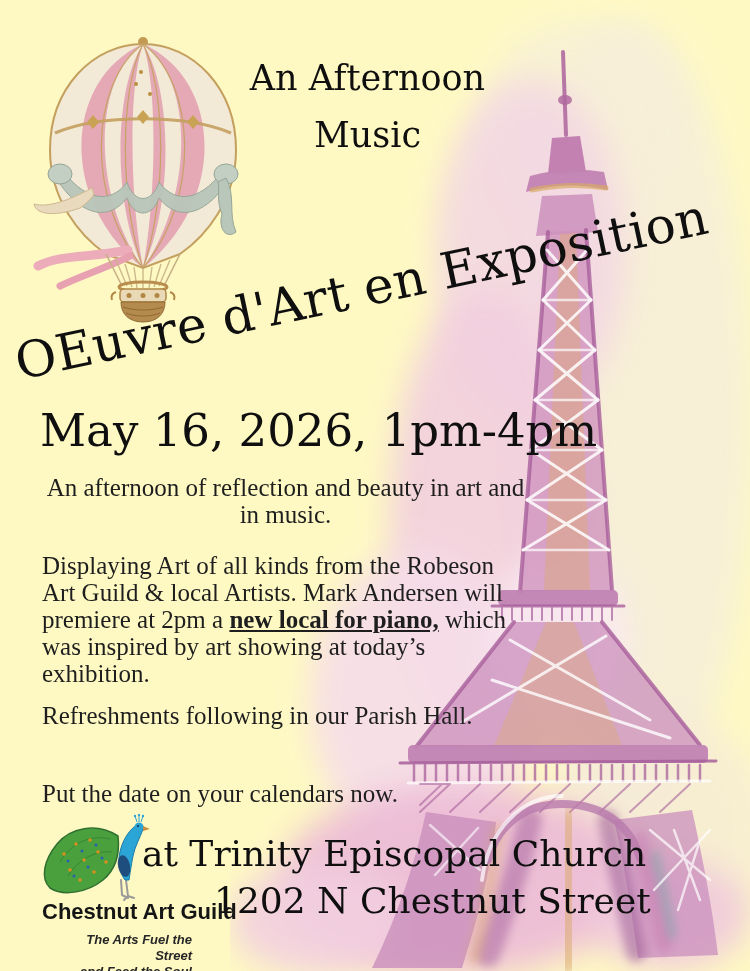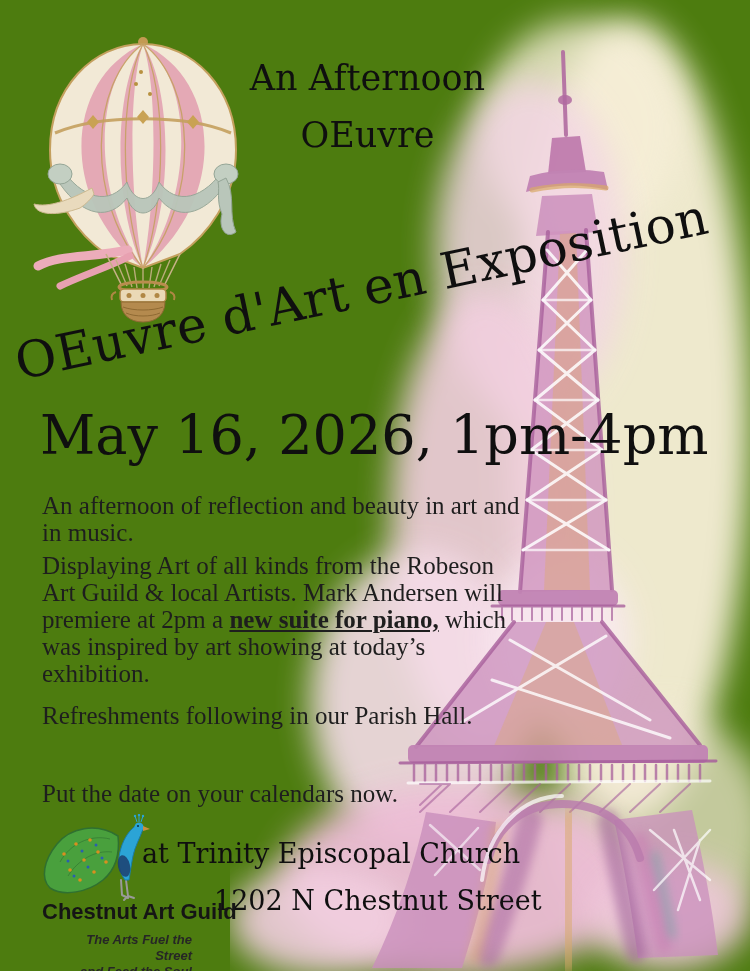--- a/index.html
+++ b/index.html
@@ -1,21 +1,21 @@
 <!DOCTYPE html>
 <html><head>
 <meta charset="utf-8">
 <style>
   * { box-sizing: border-box; }
   html, body { margin: 0; padding: 0; background: #ffffff; }
   .page {
     position: relative;
     width: 750px;
     height: 971px;
-    background: #4d7c0f;
+    background: #fef9c3;
     overflow: hidden;
     font-family: "Liberation Serif", serif;
   }
   svg.illo { position: absolute; display: block; }
   .tower   { left: 230px; top: 0;    z-index: 0; }
   .balloon { left: 30px;  top: 28px; z-index: 1; }
   .peacock { left: 40px;  top: 814px; z-index: 1; }
 
   .deco { font-family: "DejaVu Serif", serif; color: #0f0f0f; z-index: 2; }
 
@@ -24,34 +24,34 @@
     text-align: center; font-size: 35px; line-height: 57px;
   }
   .title {
     position: absolute; left: 16px; top: 338px;
     font-size: 50px; line-height: 1; white-space: nowrap;
     transform: rotate(-12deg); transform-origin: 0 50%;
     letter-spacing: 0.5px;
   }
   .date {
     position: absolute; left: 40px; top: 404px;
-    font-size: 54px; line-height: 1.2; white-space: nowrap;
+    font-size: 45px; line-height: 1.2; white-space: nowrap;
   }
   .body-text {
     position: absolute; left: 42px; width: 487px; margin: 0;
     font-size: 25px; line-height: 27px; color: #1e1e1e; z-index: 2;
   }
-  .p1 { top: 492px; }
+  .p1 { top: 474px; text-align: center; }
   .p2 { top: 552px; }
   .p3 { top: 702px; }
   .p4 { top: 780px; }
   .em { font-weight: bold; text-decoration: underline; }
   .venue {
     position: absolute; left: 142px; top: 830px;
-    font-size: 27px; line-height: 47px; white-space: nowrap;
+    font-size: 36px; line-height: 47px; white-space: nowrap;
   }
   .venue-line2 { padding-left: 72px; }
   .org-name {
     position: absolute; left: 42px; top: 899px; z-index: 2;
     font-family: "Liberation Sans", sans-serif; font-weight: bold;
     font-size: 22px; color: #151515;
   }
   .tagline {
     position: absolute; left: 50px; top: 932px; width: 142px; z-index: 2;
     font-family: "Liberation Sans", sans-serif; font-style: italic;
@@ -176,29 +176,29 @@
     <circle cx="99" cy="267.5" r="2.5" fill="#b08745"></circle>
       <circle cx="113" cy="267.5" r="2.5" fill="#b08745"></circle>
       <circle cx="127" cy="267.5" r="2.5" fill="#b08745"></circle>
     <path d="M91 274 C 91 286, 99 294, 113 294 C 127 294, 135 286, 135 274 Z" fill="#b48a4e" stroke="#8f6a33" stroke-width="1"></path>
     <path d="M93 279 C 103 283, 123 283, 133 279 M96 285 C 105 289, 121 289, 130 285" stroke="#8f6a33" stroke-width="1" fill="none"></path>
     <path d="M86 264 q-6 2 -4 8 M140 264 q6 2 4 8" stroke="#b08745" stroke-width="2" fill="none"></path>
   </svg>
 
   <div class="heading deco">
     <div>An Afternoon</div>
-    <div>OEuvre</div>
+    <div>Music</div>
   </div>
 
   <div class="title deco">OEuvre d'Art en Exposition</div>
 
   <div class="date deco">May 16, 2026, 1pm-4pm</div>
 
   <p class="body-text p1">An afternoon of reflection and beauty in art and in music.</p>
-  <p class="body-text p2"><span>Displaying Art of all kinds from the Robeson Art Guild &amp; local Artists.  Mark Andersen will premiere at 2pm a </span><span class="em">new suite for piano,</span><span> which was inspired by art showing at today’s exhibition.</span></p>
+  <p class="body-text p2"><span>Displaying Art of all kinds from the Robeson Art Guild &amp; local Artists.  Mark Andersen will premiere at 2pm a </span><span class="em">new local for piano,</span><span> which was inspired by art showing at today’s exhibition.</span></p>
   <p class="body-text p3">Refreshments following in our Parish Hall.</p>
   <p class="body-text p4">Put the date on your calendars now.</p>
 
   <div class="venue deco">
     <div>at Trinity Episcopal Church</div>
     <div class="venue-line2">1202 N Chestnut Street</div>
   </div>
 
   <svg class="illo peacock" width="118" height="92" viewBox="0 0 118 92" aria-hidden="true">
     <path d="M78 22 C 56 8, 30 14, 17 30 C 4 46, 0 64, 10 74 C 24 83, 48 78, 63 66 C 75 56, 80 40, 78 22 Z" fill="#49a03d" stroke="#2f7030" stroke-width="1.5"></path>

